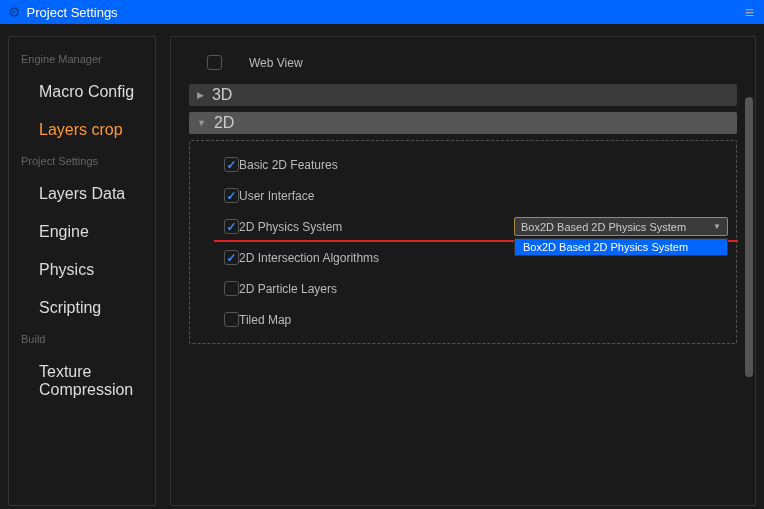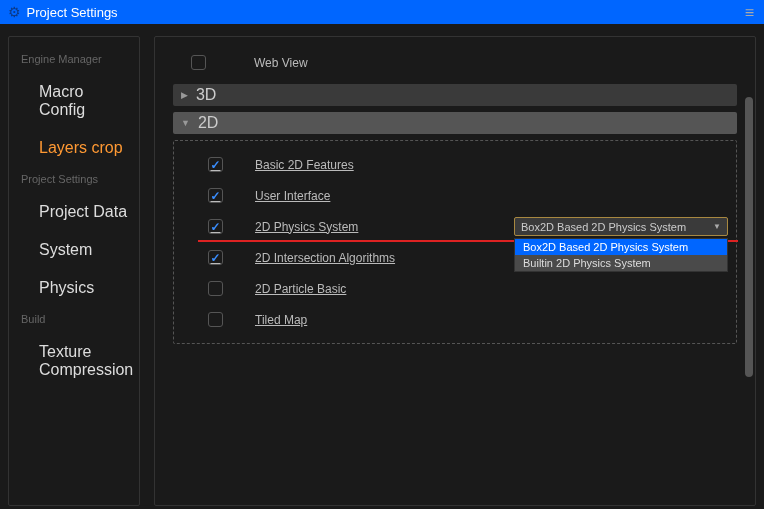--- a/index.html
+++ b/index.html
@@ -31,21 +31,21 @@
       color: #aaa;
       font-size: 16px;
       cursor: pointer;
     }
     .main {
       display: flex;
       padding: 12px 8px 8px 8px;
       gap: 14px;
     }
     .sidebar {
-      width: 132px;
+      width: 148px;
       border: 1px solid #333;
       padding: 10px 0;
       height: 470px;
       border-radius: 2px;
     }
     .section-header {
       color: #666;
       font-size: 11px;
       padding: 6px 10px 8px 12px;
     }
@@ -61,21 +61,21 @@
       border: 1px solid #333;
       height: 470px;
       padding: 10px 18px 10px 18px;
       border-radius: 2px;
       position: relative;
     }
     .feature-row {
       display: flex;
       align-items: center;
       padding: 8px 0 8px 18px;
-      gap: 48px;
+      gap: 27px;
     }
     .checkbox {
       width: 15px;
       height: 15px;
       border: 1px solid #555;
       border-radius: 3px;
       display: flex;
       align-items: center;
       justify-content: center;
       flex-shrink: 0;
@@ -107,23 +107,21 @@
     .group-title { color: #ccc; font-size: 16px; }
     .group-body {
       border: 1px dashed #555;
       padding: 8px 8px;
       border-radius: 2px;
     }
     .sub-row {
       display: flex;
       align-items: center;
       padding: 8px 0 8px 26px;
-      gap: 32px;
       position: relative;
-      text-decoration: underline;
     }
     .physics-row { position: relative; }
     .red-line {
       position: absolute;
       bottom: 0;
       left: 16px;
       right: -10px;
       height: 2px;
       background: #dd2222;
     }
@@ -183,23 +181,24 @@
 </div>
 <div class="hamburger">≡</div>
 
 <div class="main">
   <div class="sidebar">
     <div class="section-header">Engine Manager</div>
     <div class="sidebar-item">Macro Config</div>
     <div class="sidebar-item active">Layers crop</div>
 
     <div class="section-header">Project Settings</div>
-    <div class="sidebar-item">Project Data</div>
-    <div class="sidebar-item">System</div>
+    <div class="sidebar-item">Layers Data</div>
+    <div class="sidebar-item">Engine</div>
     <div class="sidebar-item">Physics</div>
+    <div class="sidebar-item">Scripting</div>
 
     <div class="section-header">Build</div>
     <div class="sidebar-item">Texture Compression</div>
   </div>
 
   <div class="content">
     <div class="feature-row">
       <div class="checkbox"></div>
       <span class="feature-label">Web View</span>
     </div>
@@ -225,31 +224,30 @@
       </div>
       <div class="sub-row physics-row">
         <div class="checkbox checked"></div>
         <span class="feature-label">2D Physics System</span>
         <div class="dropdown">
           <span class="dropdown-text">Box2D Based 2D Physics System</span>
           <span class="dropdown-arrow">▼</span>
         </div>
         <div class="dropdown-menu">
           <div class="dropdown-option selected">Box2D Based 2D Physics System</div>
-          <div class="dropdown-option">Builtin 2D Physics System</div>
         </div>
         <div class="red-line"></div>
       </div>
       <div class="sub-row">
         <div class="checkbox checked"></div>
         <span class="feature-label">2D Intersection Algorithms</span>
       </div>
       <div class="sub-row">
         <div class="checkbox"></div>
-        <span class="feature-label">2D Particle Basic</span>
+        <span class="feature-label">2D Particle Layers</span>
       </div>
       <div class="sub-row">
         <div class="checkbox"></div>
         <span class="feature-label">Tiled Map</span>
       </div>
     </div>
 
     <div class="scrollbar"></div>
   </div>
 </div>

